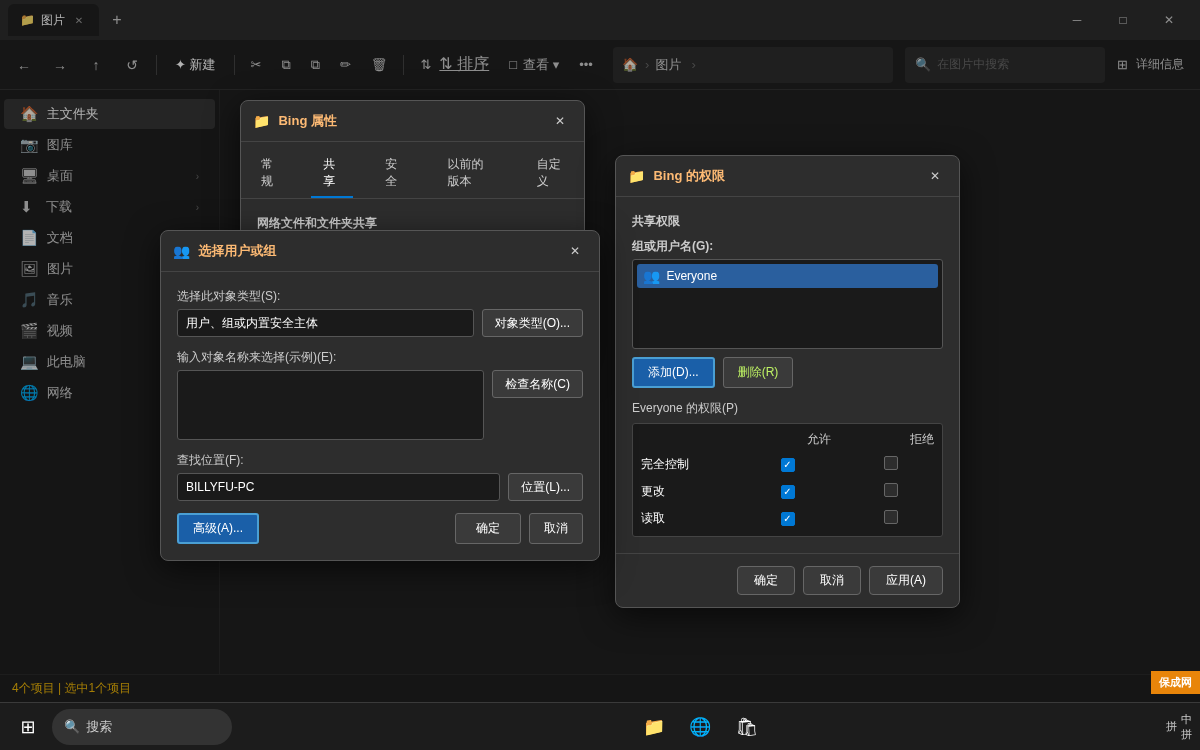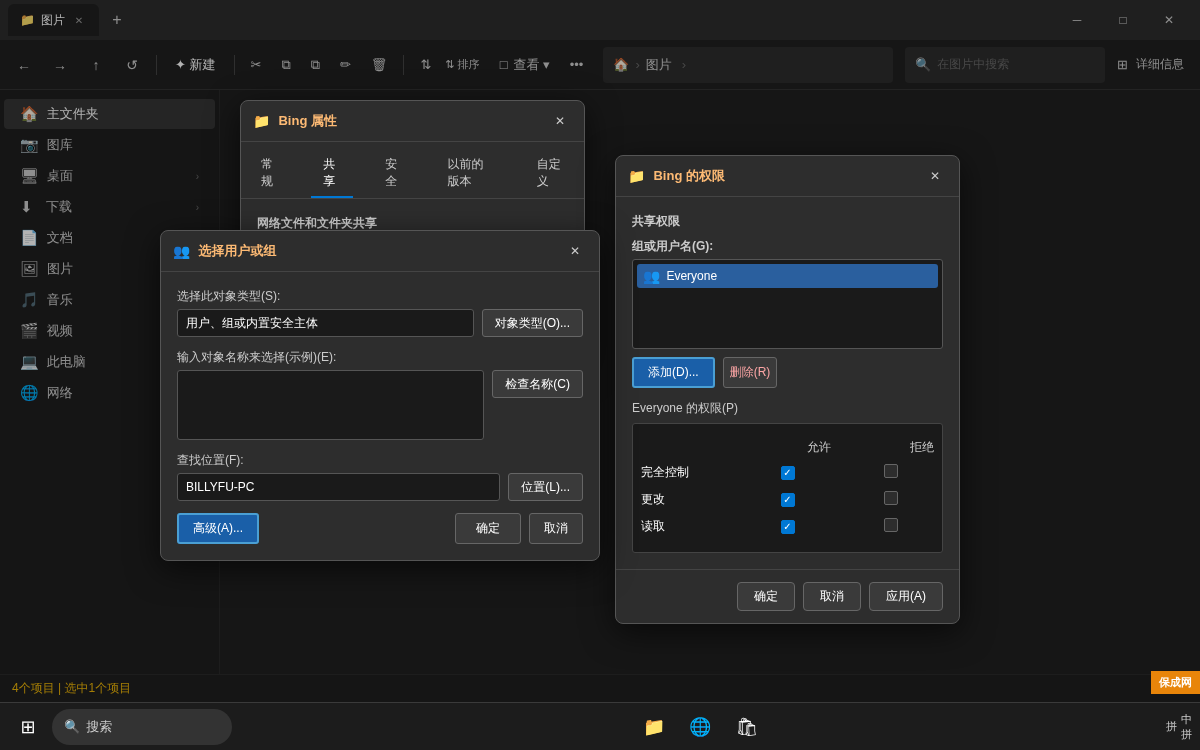--- a/index.html
+++ b/index.html
@@ -538,25 +538,25 @@
     .btn-add {
       padding: 5px 14px;
       background: #1a5fa8;
       border: 2px solid #4a9fd4;
       border-radius: 3px;
       color: #fff;
       cursor: pointer;
       font-size: 12px;
     }
     .btn-remove {
-      padding: 5px 6px;
+      padding: 5px 14px;
       background: #3a3a3a;
       border: 1px solid #666;
       border-radius: 3px;
-      color: #fca5a5;
+      color: #bef264;
       cursor: pointer;
       font-size: 12px;
     }
     .perms-table-title {
       font-size: 12px;
       color: #ccc;
       margin-bottom: 6px;
     }
     .perms-table {
       width: 100%;
@@ -600,21 +600,21 @@
       height: 14px;
       background: #2d2d2d;
       border: 1px solid #666;
       border-radius: 2px;
       display: inline-flex;
     }
     .perms-table-body {
       border: 1px solid #444;
       border-radius: 3px;
       background: #1a1a1a;
-      padding: 12px 0;
+      padding: 4px 0;
     }
   </style>
 </head>
 <body>
 
 <div class="explorer">
 
   <div class="title-bar">
     <div class="tab-item active">
       <span>📁</span>
@@ -638,21 +638,21 @@
     <button class="toolbar-new">✦ 新建</button>
     <div style="width:1px;height:20px;background:#444;margin:0 4px;"></div>
     <div class="toolbar-action">✂</div>
     <div class="toolbar-action">⧉</div>
     <div class="toolbar-action">⧉</div>
     <div class="toolbar-action">✏</div>
     <div class="toolbar-action">🗑</div>
     <div style="width:1px;height:20px;background:#444;margin:0 4px;"></div>
     <div class="toolbar-action">
       <span>⇅</span>
-      <span style="font-size:11px;margin-left:10px;">⇅ 排序</span>
+      <span style="font-size:16px;margin-left:4px;text-decoration:underline;">⇅ 排序</span>
     </div>
     <div class="toolbar-action">
       <span>□</span>
       <span style="font-size:13px;margin-left:2px;">查看 ▾</span>
     </div>
     <div class="toolbar-action">•••</div>
     <div class="address-bar">
       <span>🏠</span>
       <span style="color:#666;">›</span>
       <span style="color:#ccc;">图片</span>

